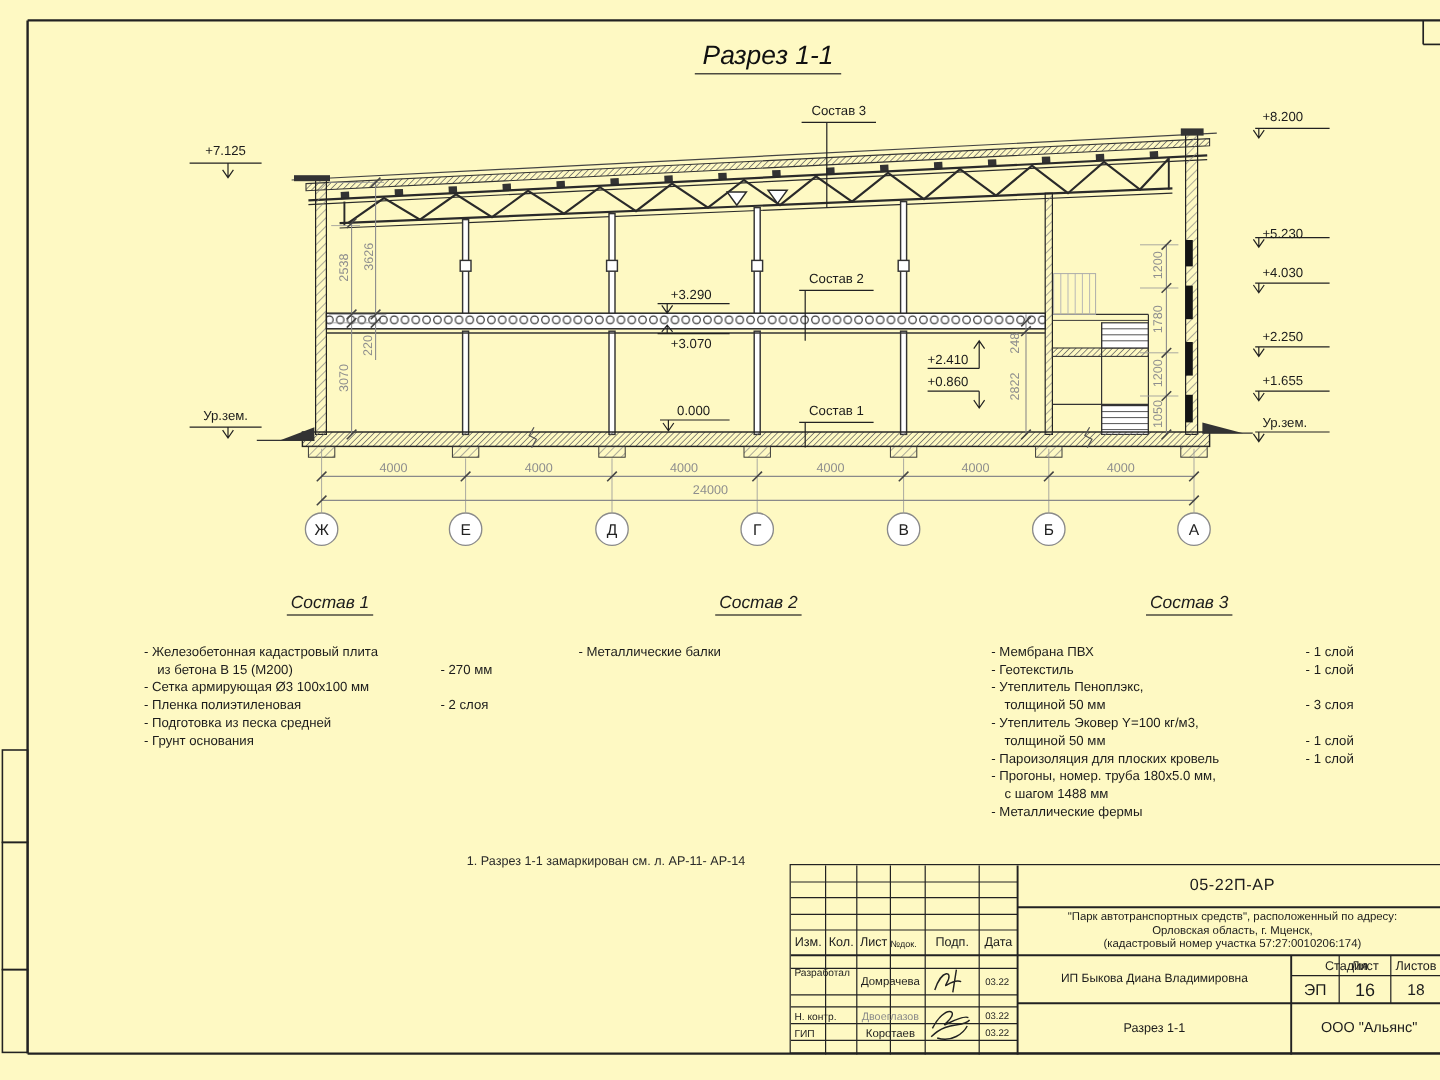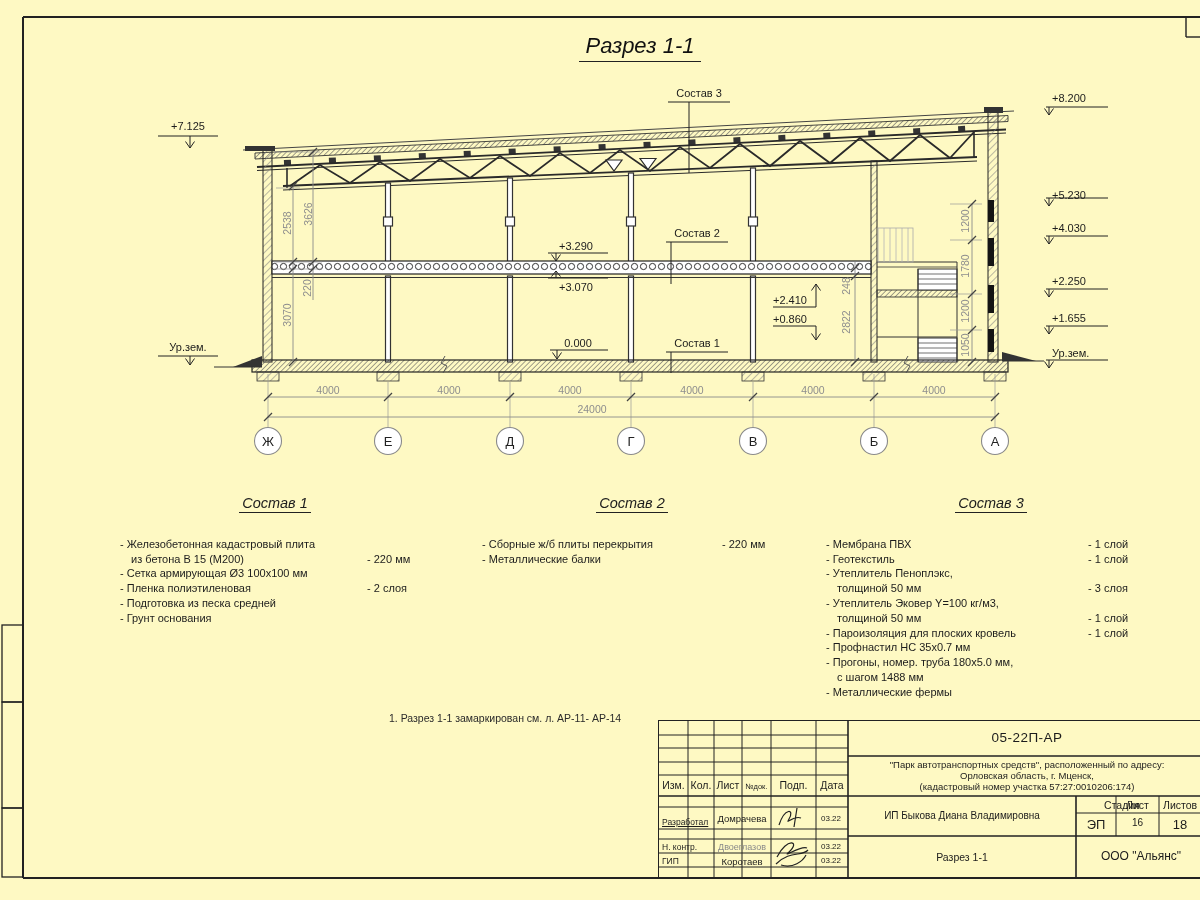--- a/index.html
+++ b/index.html
@@ -301,43 +301,41 @@
 <div class="ax" style="left:374px;top:434px;">Е</div>
 <div class="ax" style="left:496px;top:434px;">Д</div>
 <div class="ax" style="left:617px;top:434px;">Г</div>
 <div class="ax" style="left:739px;top:434px;">В</div>
 <div class="ax" style="left:860px;top:434px;">Б</div>
 <div class="ax" style="left:981px;top:434px;">А</div>
 
 <div class="legend" style="left:120px;top:496px;width:310px;">
   <div class="hd"><span>Состав 1</span></div>
   <div class="li"><span>- Железобетонная  кадастровый плита</span></div>
-  <div class="li cont"><span>из бетона В 15 (М200)</span><span class="val" style="left:247px;">- 220 мм</span></div>
+  <div class="li cont"><span>из бетона В 15 (М200)</span><span class="val" style="left:247px;">- 270 мм</span></div>
   <div class="li"><span>- Сетка армирующая Ø3 100х100 мм</span></div>
   <div class="li"><span>- Пленка полиэтиленовая</span><span class="val" style="left:247px;">-  2 слоя</span></div>
   <div class="li"><span>- Подготовка из песка средней</span></div>
   <div class="li"><span>- Грунт основания</span></div>
 </div>
 
 <div class="legend" style="left:482px;top:496px;width:300px;">
   <div class="hd"><span>Состав 2</span></div>
-  <div class="li"><span>- Сборные ж/б плиты перекрытия</span><span class="val" style="left:240px;">- 220 мм</span></div>
   <div class="li"><span>- Металлические балки</span></div>
 </div>
 
 <div class="legend" style="left:826px;top:496px;width:330px;">
   <div class="hd"><span>Состав 3</span></div>
   <div class="li"><span>- Мембрана ПВХ</span><span class="val" style="left:262px;">- 1 слой</span></div>
   <div class="li"><span>- Геотекстиль</span><span class="val" style="left:262px;">- 1 слой</span></div>
   <div class="li"><span>- Утеплитель Пеноплэкс,</span></div>
   <div class="li cont"><span>толщиной 50 мм</span><span class="val" style="left:262px;">- 3 слоя</span></div>
   <div class="li"><span>- Утеплитель Эковер Y=100 кг/м3,</span></div>
   <div class="li cont"><span>толщиной 50 мм</span><span class="val" style="left:262px;">- 1 слой</span></div>
   <div class="li"><span>- Пароизоляция для плоских кровель</span><span class="val" style="left:262px;">- 1 слой</span></div>
-  <div class="li"><span>- Профнастил НС 35х0.7 мм</span></div>
   <div class="li"><span>- Прогоны, номер. труба 180х5.0 мм,</span></div>
   <div class="li cont"><span>с шагом 1488 мм</span></div>
   <div class="li"><span>- Металлические фермы</span></div>
 </div>
 
 <div class="note">1. Разрез 1-1 замаркирован см. л. АР-11- АР-14</div>
 
 <div id="tb">
   <svg width="547" height="158" viewBox="0 0 547 158">
     <g stroke="#222" stroke-width="1">
@@ -368,42 +366,42 @@
     </g>
     <g stroke="#222" stroke-width="1.2" fill="none">
       <path d="M120 104 C126 86 136 88 130 98 C126 105 134 94 142 97 M138 87 L135 106"></path>
       <path d="M118 136 C128 116 142 120 130 131 C122 138 142 124 148 127 M117 143 C131 129 143 136 149 129 M122 144 C134 148 144 140 147 134"></path>
     </g>
   </svg>
 
   <div class="c cc" style="left:0;top:58px;width:29px;font-size:10.5px;">Изм.</div>
   <div class="c cc" style="left:29px;top:58px;width:26px;font-size:10.5px;">Кол.</div>
   <div class="c cc" style="left:55px;top:58px;width:28px;font-size:10.5px;">Лист</div>
-  <div class="c cc" style="left:83px;top:61px;width:29px;font-size:7.5px;">№док.</div>
+  <div class="c cc" style="left:83px;top:61px;width:17px;font-size:7.5px;">№док.</div>
   <div class="c cc" style="left:112px;top:58px;width:45px;font-size:10.5px;">Подп.</div>
   <div class="c cc" style="left:157px;top:58px;width:32px;font-size:10.5px;">Дата</div>
 
-  <div class="c" style="left:3px;top:96px;font-size:8.5px;text-decoration:underline;">Разработал</div>
+  <div class="c" style="left:3px;top:84px;font-size:8.5px;">Разработал</div>
   <div class="c cc" style="left:55px;top:92px;width:56px;font-size:9.5px;">Домрачева</div>
   <div class="c cc" style="left:157px;top:93px;width:30px;font-size:8px;">03.22</div>
   <div class="c" style="left:3px;top:121px;font-size:8.5px;">Н. контр.</div>
   <div class="c cc" style="left:55px;top:121px;width:56px;font-size:9px;color:#8a8a8a;">Двоеглазов</div>
   <div class="c cc" style="left:157px;top:121px;width:30px;font-size:8px;">03.22</div>
   <div class="c" style="left:3px;top:135px;font-size:8.5px;">ГИП</div>
   <div class="c cc" style="left:55px;top:135px;width:56px;font-size:9.5px;">Коротаев</div>
   <div class="c cc" style="left:157px;top:135px;width:30px;font-size:8px;">03.22</div>
 
   <div class="c cc" style="left:189px;top:9px;width:358px;font-size:13.5px;letter-spacing:0.5px;">05-22П-АР</div>
   <div class="c cc" style="left:189px;top:38px;width:358px;font-size:9.5px;">"Парк автотранспортных средств",  расположенный по адресу:</div>
   <div class="c cc" style="left:189px;top:49px;width:358px;font-size:9.5px;">Орловская область, г. Мценск,</div>
   <div class="c cc" style="left:189px;top:60px;width:358px;font-size:9.5px;">(кадастровый номер участка 57:27:0010206:174)</div>
   <div class="c cc" style="left:189px;top:89px;width:228px;font-size:10px;">ИП Быкова Диана Владимировна</div>
   <div class="c cc" style="left:417px;top:78px;width:40px;font-size:10.5px;padding-left:26px;">Стадия</div>
   <div class="c cc" style="left:457px;top:78px;width:43px;font-size:10.5px;">Лист</div>
   <div class="c" style="left:504px;top:78px;width:47px;font-size:10.5px;">Листов</div>
   <div class="c cc" style="left:417px;top:96px;width:40px;font-size:13px;">ЭП</div>
-  <div class="c cc" style="left:457px;top:96px;width:43px;font-size:10px;">16</div>
+  <div class="c cc" style="left:457px;top:96px;width:43px;font-size:15px;">16</div>
   <div class="c cc" style="left:500px;top:96px;width:42px;font-size:13px;">18</div>
   <div class="c cc" style="left:189px;top:130px;width:228px;font-size:10.5px;">Разрез 1-1</div>
   <div class="c cc" style="left:417px;top:128px;width:130px;font-size:12px;">ООО "Альянс"</div>
 </div>
 
 </div>
 
 </body></html>

